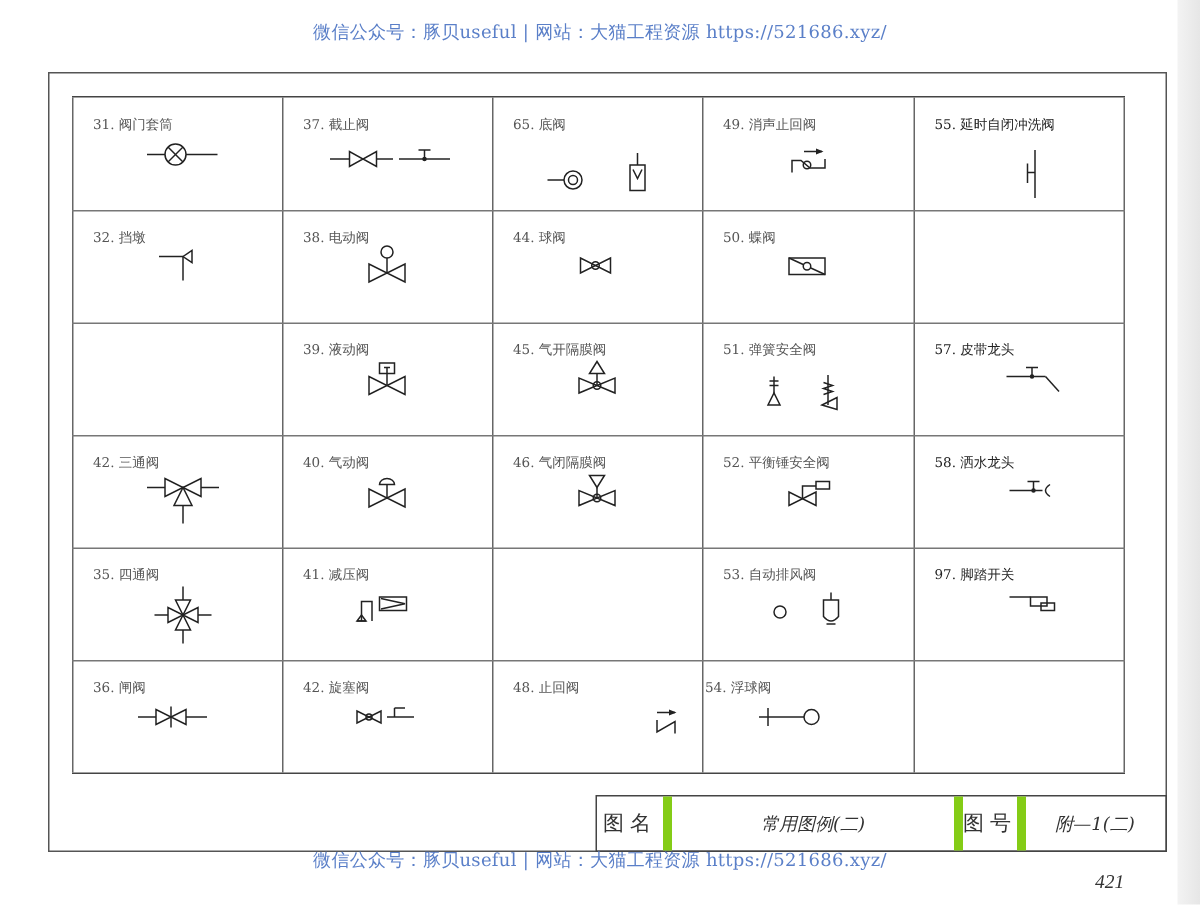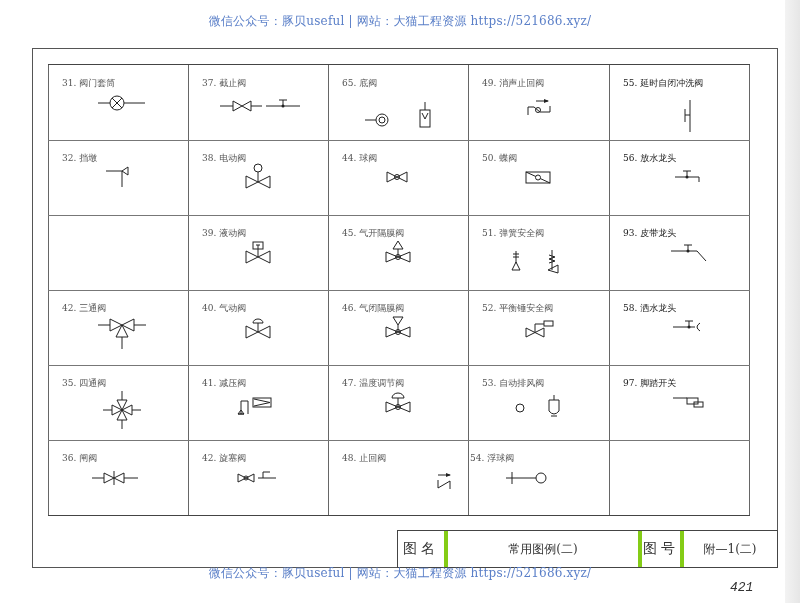--- a/index.html
+++ b/index.html
@@ -10,25 +10,25 @@
   .right-shade { position:absolute; left:785px; top:0; width:15px; height:603px; background:linear-gradient(to right,#f3f3f3,#e6e6e6); }
   .frame { position:absolute; left:32px; top:48px; width:746px; height:520px; border:1.5px solid #555; box-sizing:border-box; }
   .grid { position:absolute; left:48px; top:64px; width:702px; height:452px; border-top:1.5px solid #444; border-bottom:1.5px solid #444; box-sizing:border-box; }
   .vline { position:absolute; top:0; width:1px; height:100%; background:#666; }
   .hline { position:absolute; left:0; width:100%; height:1px; background:#777; }
   .cell { position:absolute; width:140px; height:75px; }
   .cell .label { position:absolute; left:14px; top:12px; font-size:9px; color:#555; white-space:nowrap; }
   .cell.dark .label { color:#222; }
   .cell svg { position:absolute; left:0; top:0; }
   .titleblock { position:absolute; left:397px; top:530px; width:381px; height:38px; border:1.5px solid #444; box-sizing:border-box; display:flex; font-family:"DejaVu Serif", serif; color:#333; }
-  .tb-cell { display:flex; align-items:center; justify-content:center; border-right:4px solid #84cc16; box-sizing:border-box; height:100%; }
+  .tb-cell { display:flex; align-items:center; justify-content:center; border-right:6px solid #84cc16; box-sizing:border-box; height:100%; }
   .tb-cell:last-child { border-right:none; }
   .tb-key { font-size:14px; letter-spacing:4px; }
-  .tb-val { font-size:12px; }
-  .pagenum { position:absolute; left:730px; top:580px; font-size:13px; font-style:italic; color:#333; font-family:Liberation Mono, monospace; }
+  .tb-val { font-size:12px;font-style:italic; }
+  .pagenum { position:absolute; left:730px; top:580px; font-size:13px; font-style:italic; color:#333; font-family:Liberation Serif, serif; }
 </style>
 </head>
 <body>
 
 <div class="right-shade"></div>
 
 <div class="watermark wm-top">微信公众号：豚贝useful | 网站：大猫工程资源 https://521686.xyz/</div>
 
 <div class="frame"></div>
 
@@ -223,32 +223,20 @@
     <svg width="140" height="75">
       <g stroke="#222" stroke-width="1" fill="none">
         <polygon points="65,27 75,27 70,35"></polygon>
           <line x1="70" y1="35" x2="70" y2="42"></line>
         <polygon points="58,37 58,47 70,42"></polygon>
           <polygon points="82,37 82,47 70,42"></polygon>
         <circle cx="70" cy="42" r="2.5"></circle>
       </g>
     </svg>
   </div>
-  <div class="cell" style="left:280px;top:300px">
-    <span class="label">47. 温度调节阀</span>
-    <svg width="140" height="75">
-      <g stroke="#222" stroke-width="1" fill="none">
-        <path d="M64,33 A6,5 0 0 1 76,33 Z"></path>
-          <line x1="70" y1="33" x2="70" y2="42"></line>
-        <polygon points="58,37 58,47 70,42"></polygon>
-          <polygon points="82,37 82,47 70,42"></polygon>
-        <circle cx="70" cy="42" r="2.5"></circle>
-      </g>
-    </svg>
-  </div>
   <div class="cell" style="left:280px;top:375px">
     <span class="label">48. 止回阀</span>
     <svg width="140" height="75">
       <g stroke="#222" stroke-width="1" fill="none">
         <line x1="110" y1="35" x2="122" y2="35"></line>
         <polyline points="110,40 110,48 122,41 122,49"></polyline>
       </g>
       <polygon points="118,33 123,35 118,37" fill="#222"></polygon>
     </svg>
   </div>
@@ -324,34 +312,22 @@
   <div class="cell dark" style="left:561px;top:0">
     <span class="label">55. 延时自闭冲洗阀</span>
     <svg width="140" height="75">
       <g stroke="#222" stroke-width="1" fill="none">
         <line x1="81" y1="35" x2="81" y2="67"></line>
           <line x1="76" y1="44" x2="76" y2="57"></line>
         <line x1="76" y1="50" x2="81" y2="50"></line>
       </g>
     </svg>
   </div>
-  <div class="cell dark" style="left:561px;top:75px">
-    <span class="label">56. 放水龙头</span>
-    <svg width="140" height="75">
-      <g stroke="#222" stroke-width="1" fill="none">
-        <line x1="66" y1="37" x2="90" y2="37"></line>
-          <line x1="90" y1="37" x2="90" y2="42"></line>
-        <line x1="78" y1="31" x2="78" y2="37"></line>
-          <line x1="74" y1="31" x2="82" y2="31"></line>
-      </g>
-      <circle cx="78" cy="37" r="1.5" fill="#222"></circle>
-    </svg>
-  </div>
   <div class="cell dark" style="left:561px;top:150px">
-    <span class="label">93. 皮带龙头</span>
+    <span class="label">57. 皮带龙头</span>
     <svg width="140" height="75">
       <g stroke="#222" stroke-width="1" fill="none">
         <line x1="62" y1="36" x2="88" y2="36"></line>
           <line x1="88" y1="36" x2="97" y2="46"></line>
         <line x1="79" y1="30" x2="79" y2="36"></line>
           <line x1="75" y1="30" x2="83" y2="30"></line>
       </g>
       <circle cx="79" cy="36" r="1.5" fill="#222"></circle>
     </svg>
   </div>

